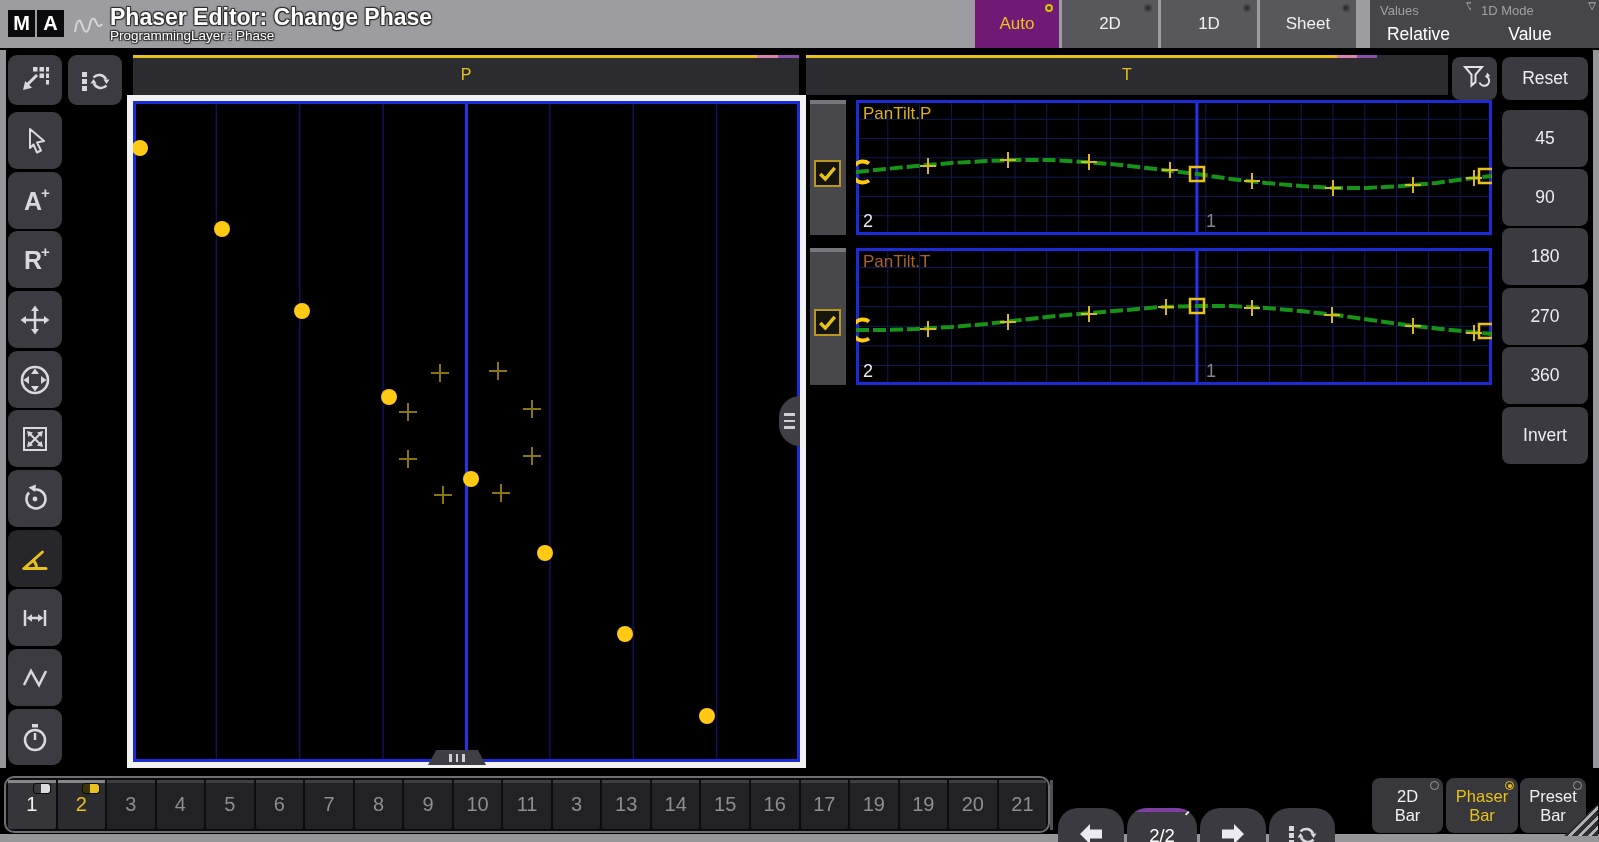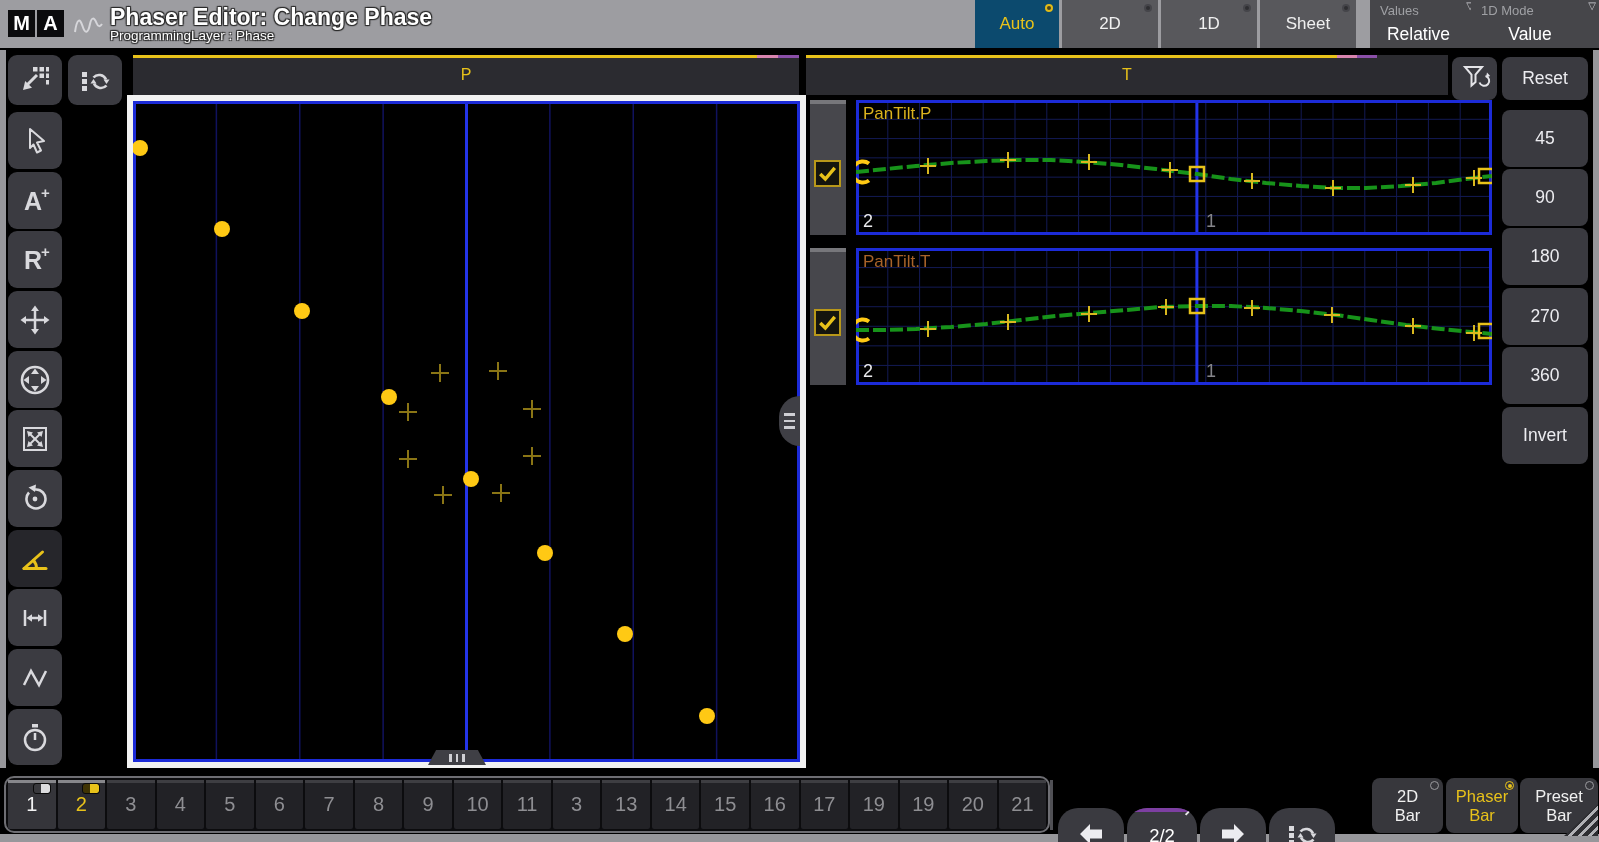--- a/index.html
+++ b/index.html
@@ -11,21 +11,21 @@
   #topbar{position:absolute;left:0;top:0;width:1599px;height:48px;background:#9d9da1;}
   .logo-box{position:absolute;top:10px;width:27px;height:27px;background:#0b0b0d;color:#fff;
             font-weight:bold;font-size:20px;text-align:center;line-height:27px;}
   #wave-ico{position:absolute;left:72px;top:11px;}
   #win-title{position:absolute;left:110px;top:4px;font-size:23px;font-weight:bold;color:#fff;
              text-shadow:1px 1px 1px #2a2a2a,-1px -1px 1px #2a2a2a,1px -1px 1px #2a2a2a,-1px 1px 1px #2a2a2a;}
   #win-sub{position:absolute;left:110px;top:28px;font-size:13.5px;color:#fdfdfd;
            text-shadow:1px 1px 1px #2a2a2a,-1px -1px 1px #2a2a2a,1px -1px 1px #2a2a2a,-1px 1px 1px #2a2a2a;}
   .tab{position:absolute;top:0;height:48px;background:#58585c;color:#f0f0f0;font-size:17px;
        display:flex;align-items:center;justify-content:center;cursor:pointer;}
-  .tab.selected{background:#0c4a6e;color:#e8c21a;}
+  .tab.selected{background:#701a75;color:#e8c21a;}
   .tab-dot{position:absolute;top:4px;right:6px;width:8px;height:8px;border-radius:50%;
            background:#2e2e32;border:2px solid #45454a;}
   .tab.selected .tab-dot{border:2px solid #e0ba18;background:#4a431c;}
   .drop{position:absolute;top:0;height:48px;background:#46464a;}
   .drop-label{position:absolute;left:10px;top:3px;font-size:13px;color:#9fa0a4;}
   .drop-value{position:absolute;left:0;right:10px;bottom:3px;font-size:17.5px;color:#fff;text-align:center;}
   .drop-tri{position:absolute;top:0px;right:3px;font-size:10px;color:#cfcfd4;}
 
   
   .tool-btn{position:absolute;background:#3b3b41;border-radius:9px;color:#d9d9dd;
@@ -590,19 +590,19 @@
       <div class="bar-btn" style="left: 1372px; width: 71px;">
         <span class="bar-ind"></span>
         <span>2D<br>Bar</span>
       </div>
       <div class="bar-btn selected" style="left: 1446px; width: 72px;">
         <span class="bar-ind">
           <b></b>
         </span>
         <span>Phaser<br>Bar</span>
       </div>
-      <div class="bar-btn" style="left: 1520px; width: 78px;">
+      <div class="bar-btn" style="left: 1520px; width: 66px;">
         <span class="bar-ind"></span>
         <span>Preset<br>Bar</span>
       </div>
     </div>
   <div id="grip"></div>
 </div>
 
 </body></html>

